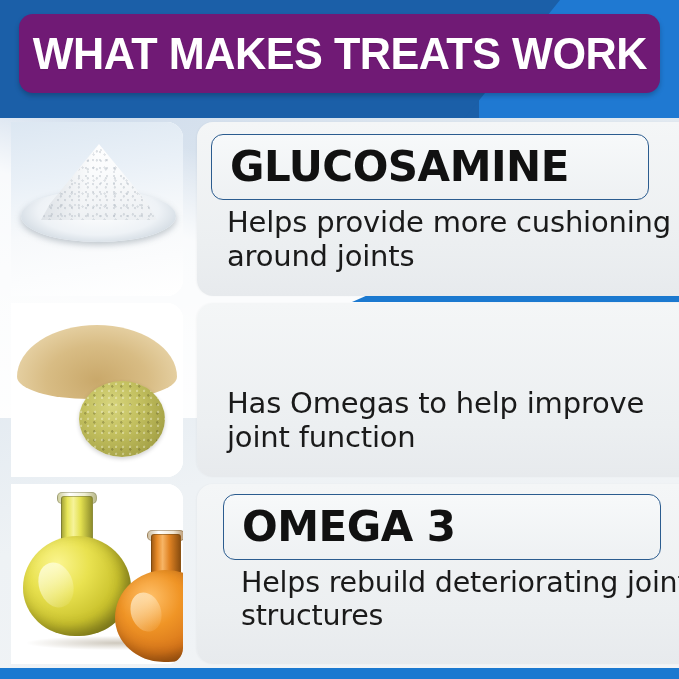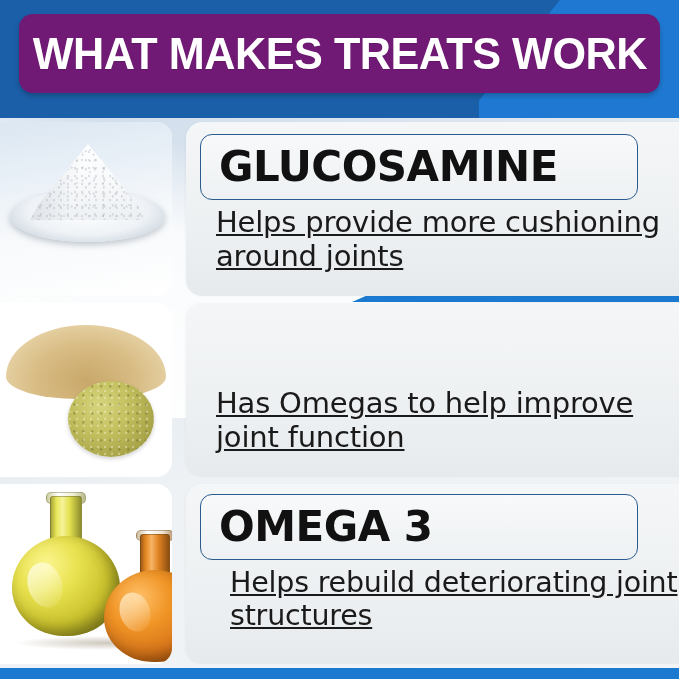--- a/index.html
+++ b/index.html
@@ -103,21 +103,21 @@
     font-weight: bold;
     letter-spacing: -0.5px;
     transform: scaleX(0.96);
     white-space: nowrap;
     text-shadow: 0 1px 1px rgba(0,0,0,0.12);
   }
 
   
   .row {
     position: absolute;
-    left: 0;
+    left: 11px;
     width: 598px;
     display: block;
   }
   .row-1 { top: 122px; height: 174px; }
   .row-2 { top: 303px; height: 174px; }
   .row-3 { top: 484px; height: 180px; }
 
   
   .img-card {
     position: absolute;
@@ -161,34 +161,33 @@
   }
   .title-text {
     font-family: "DejaVu Sans", sans-serif;
     font-size: 42px;
     font-weight: bold;
     color: #111111;
     letter-spacing: -0.5px;
     white-space: nowrap;
     line-height: 1;
   }
-  .row-3 .title-box { top: 10px; }
+  .row-3 .title-box { top: 10px; margin-left: 12px; }
 
   .desc {
     position: absolute;
     left: 30px;
     top: 84px;
     width: 452px;
     font-family: "DejaVu Sans", sans-serif;
     font-size: 29px;
     font-weight: normal;
     color: #1a1a1a;
     line-height: 1.16;
     letter-spacing: -0.2px;
-    text-decoration: underline;
   }
   .row-3 .desc { top: 82px; left: 26px; font-size: 28.5px; margin-left: 18px; }
 
   
   .photo {
     position: absolute;
     inset: 0;
   }
   .powder-bg {
     position: absolute;

